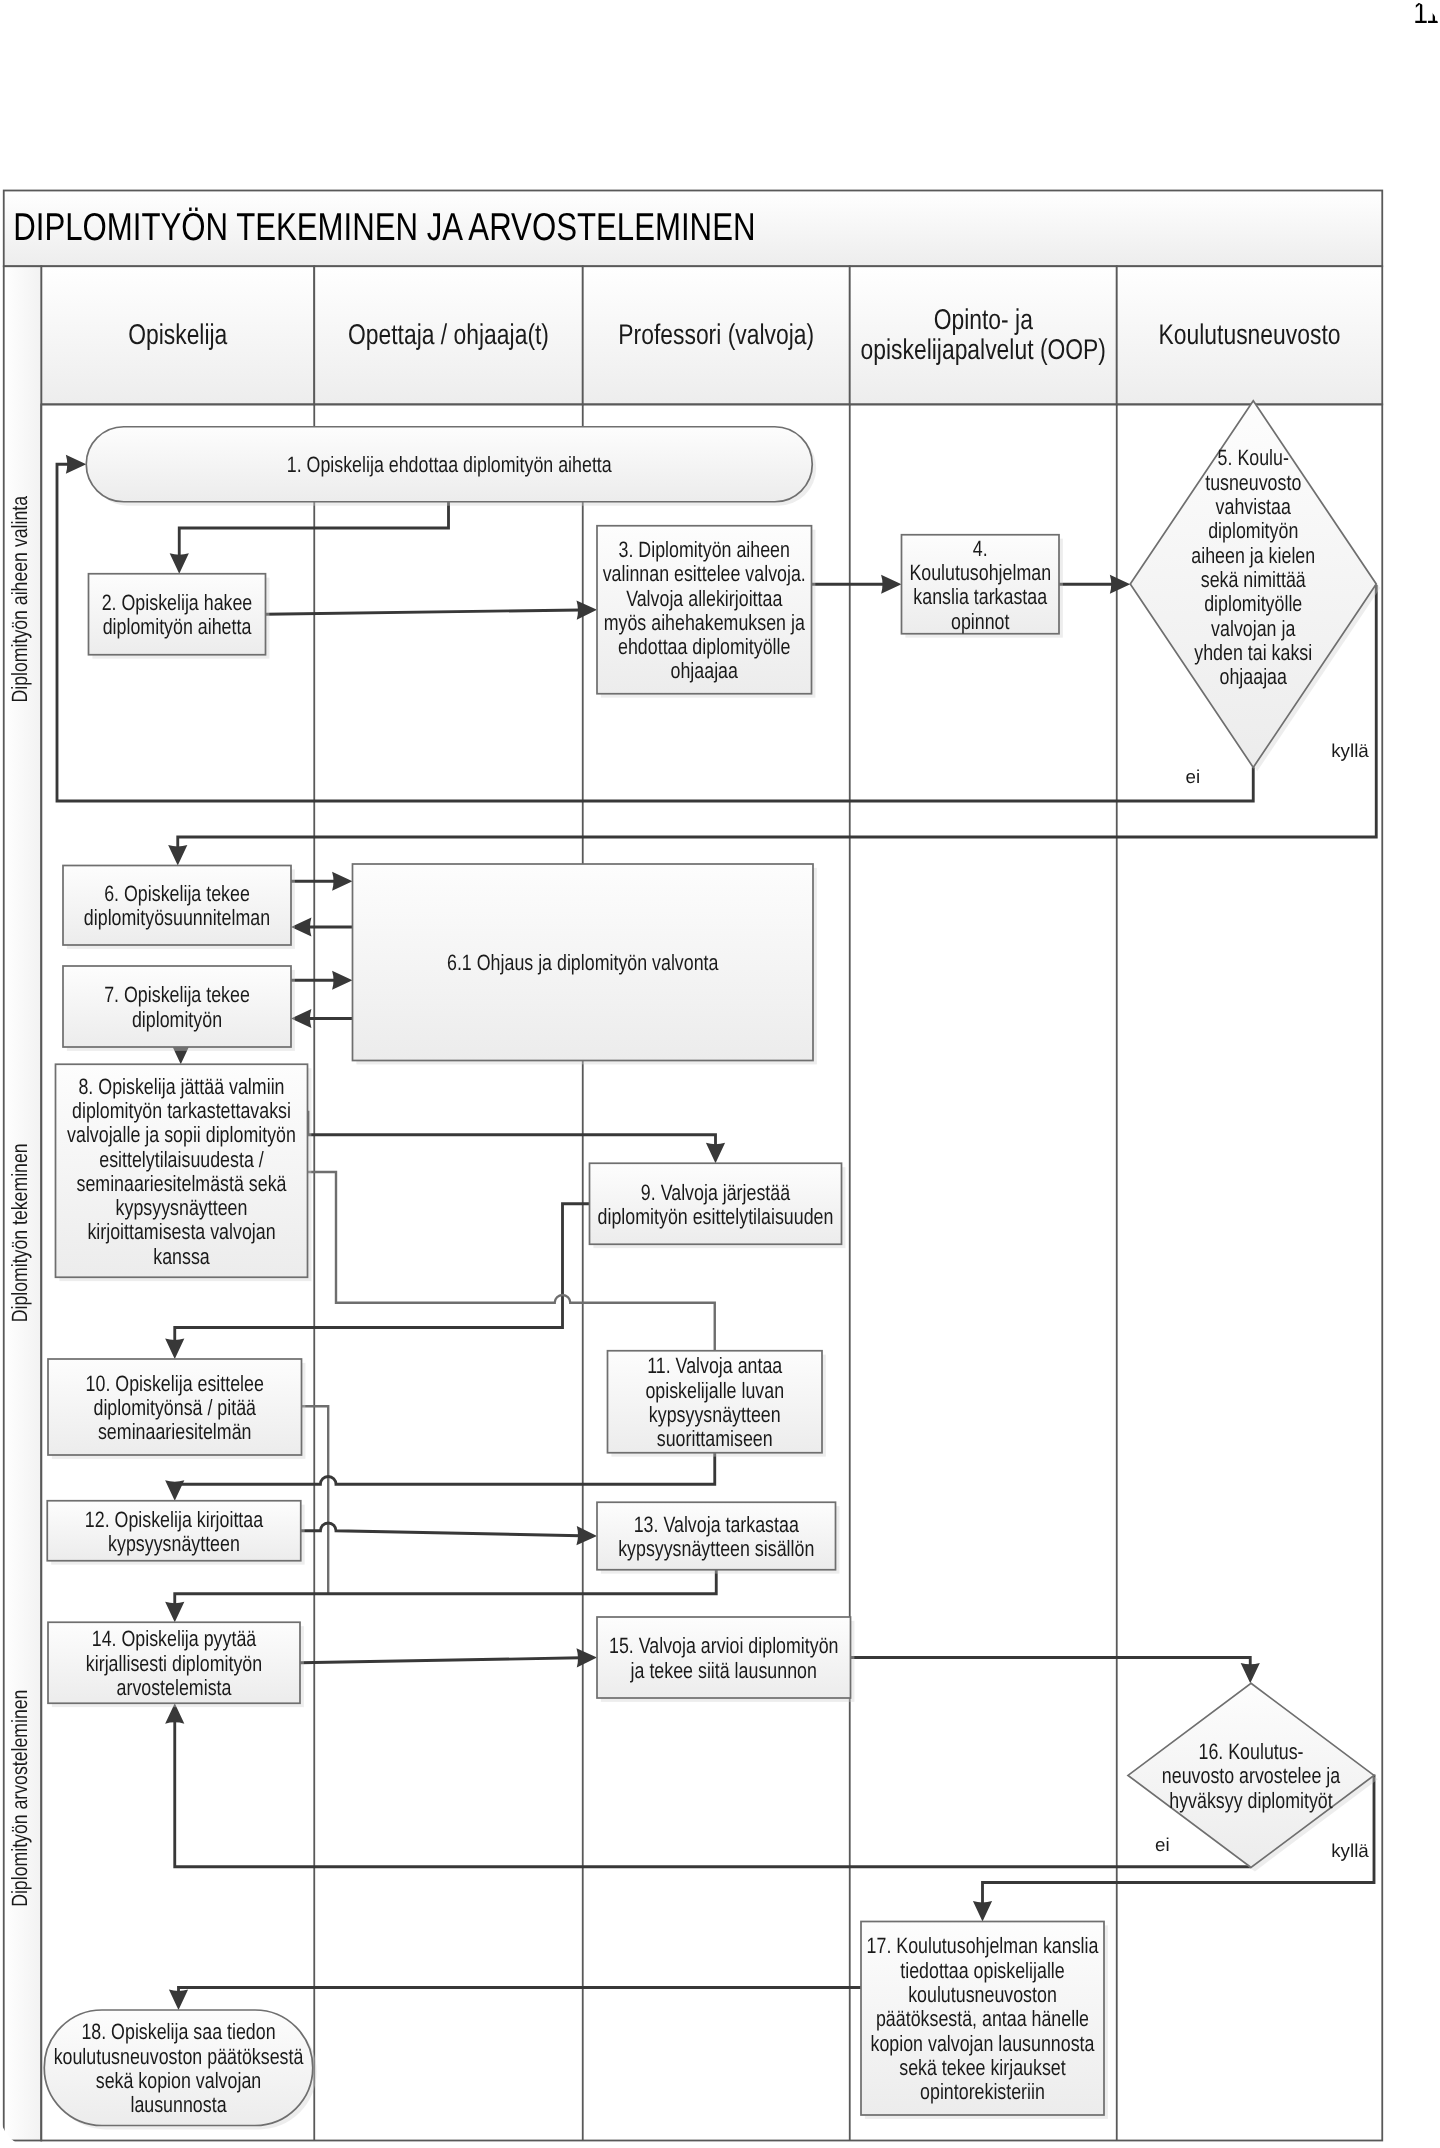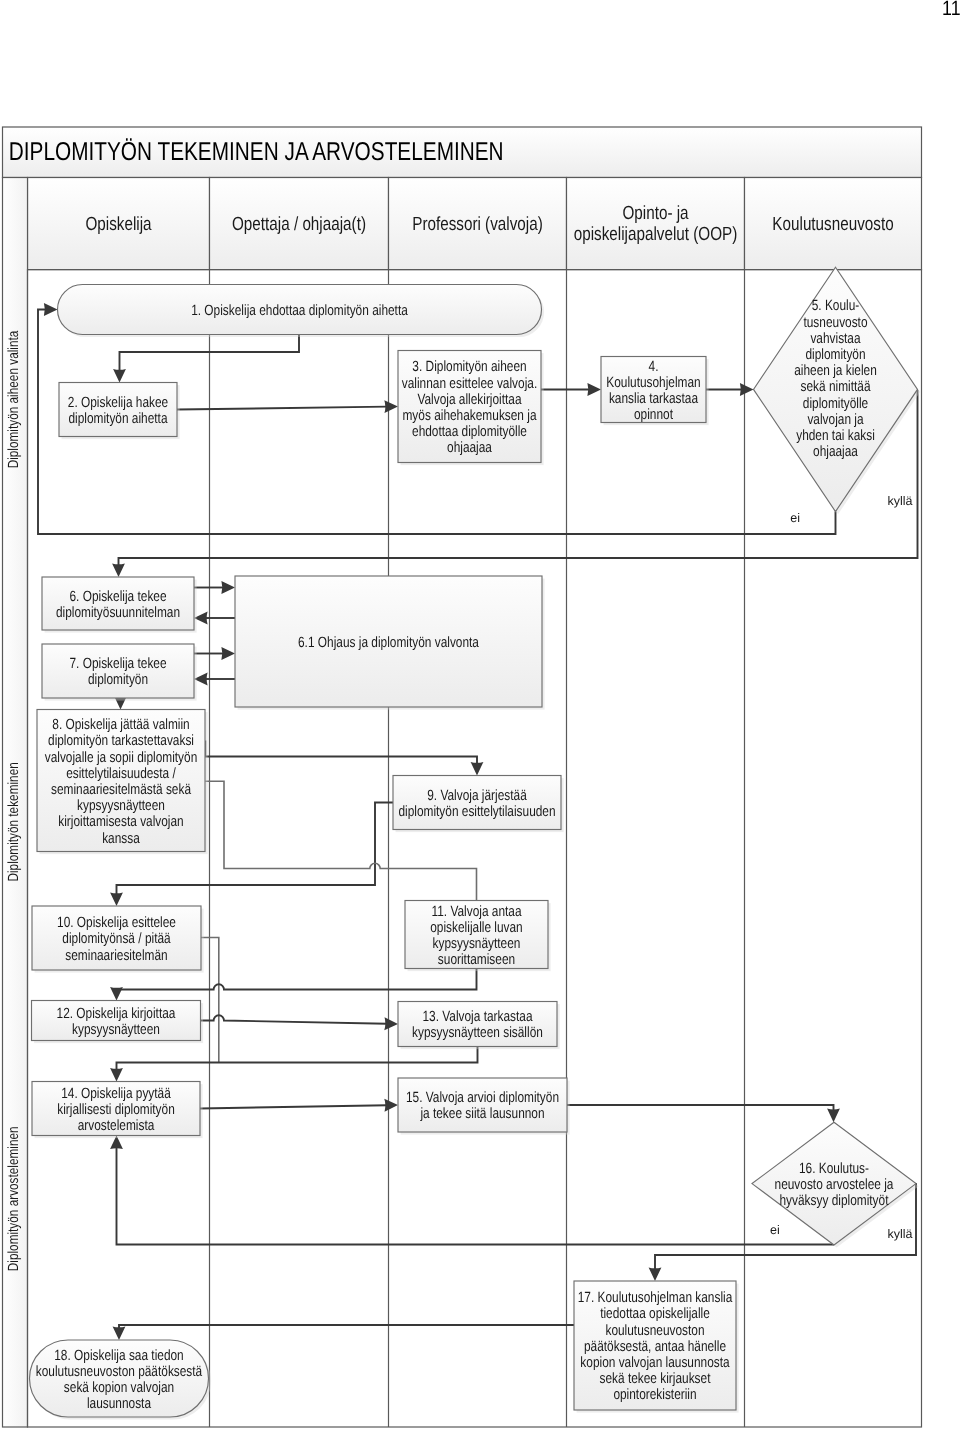--- a/index.html
+++ b/index.html
@@ -1,19 +1,19 @@
 <!DOCTYPE html>
 <html><head>
 <meta charset="utf-8">
 <title>Diplomityön tekeminen ja arvosteleminen</title>
 <style>
   html,body{margin:0;padding:0;}
   body{width:960px;height:1432px;background:#fff;font-family:"Liberation Sans",sans-serif;-webkit-font-smoothing:antialiased;text-rendering:geometricPrecision;}
   svg text{-webkit-font-smoothing:antialiased;text-rendering:geometricPrecision;}
-  #page{position:relative;width:960px;height:1432px;overflow:hidden;}
+  #page{position:relative;width:960px;height:1432px;overflow:hidden;border-radius:23px;}
   #pageno{position:absolute;left:0;top:0;width:960.5px;text-align:right;font-size:20.6px;color:#000;line-height:17.2px;transform:scaleX(0.86);transform-origin:960.5px 0;}
   svg{position:absolute;left:0;top:0;}
 </style>
 </head>
 <body>
 
 <div id="page">
   <div id="pageno">11</div>
   <svg id="chart" width="960" height="1432" viewBox="0 0 960 1432">
       <defs>

